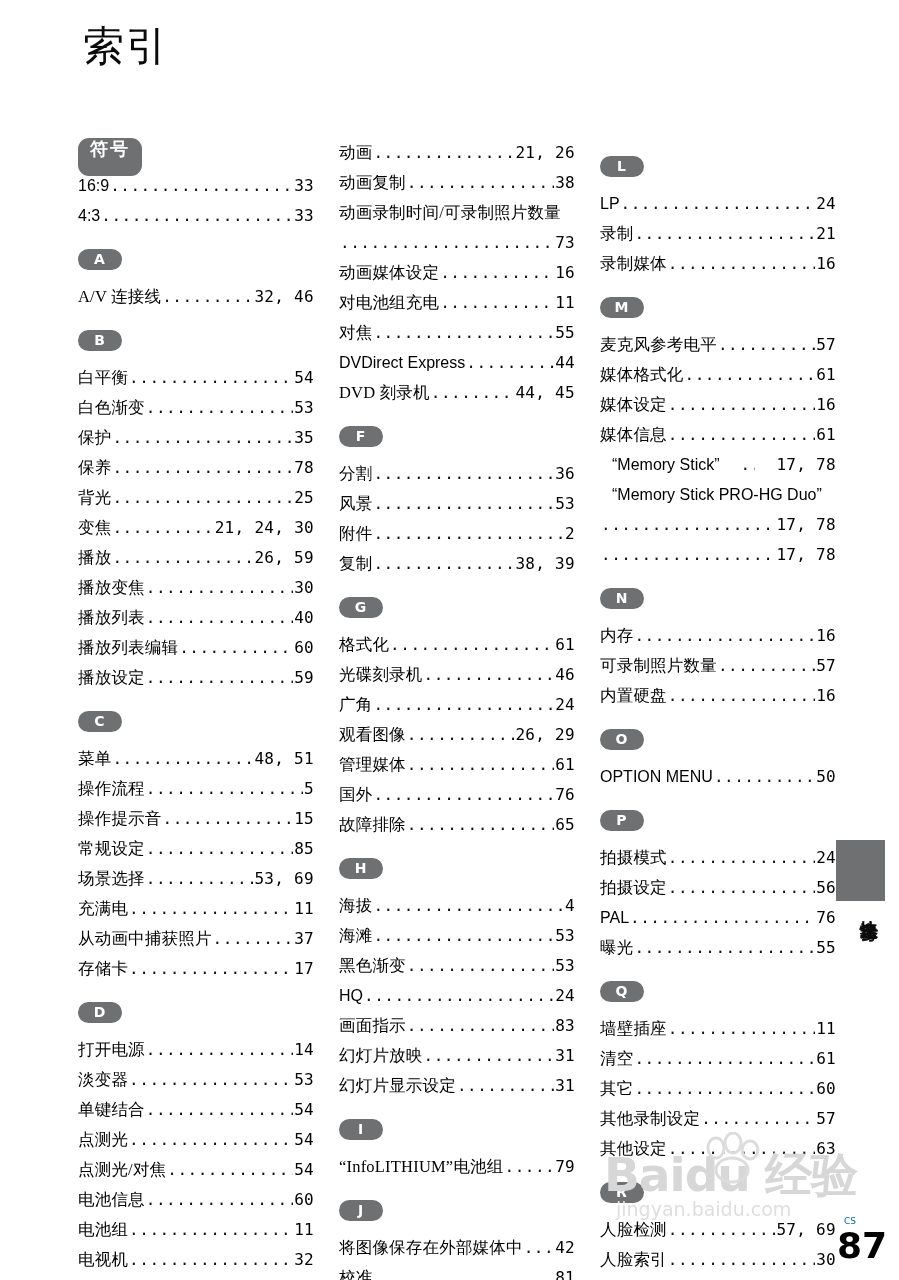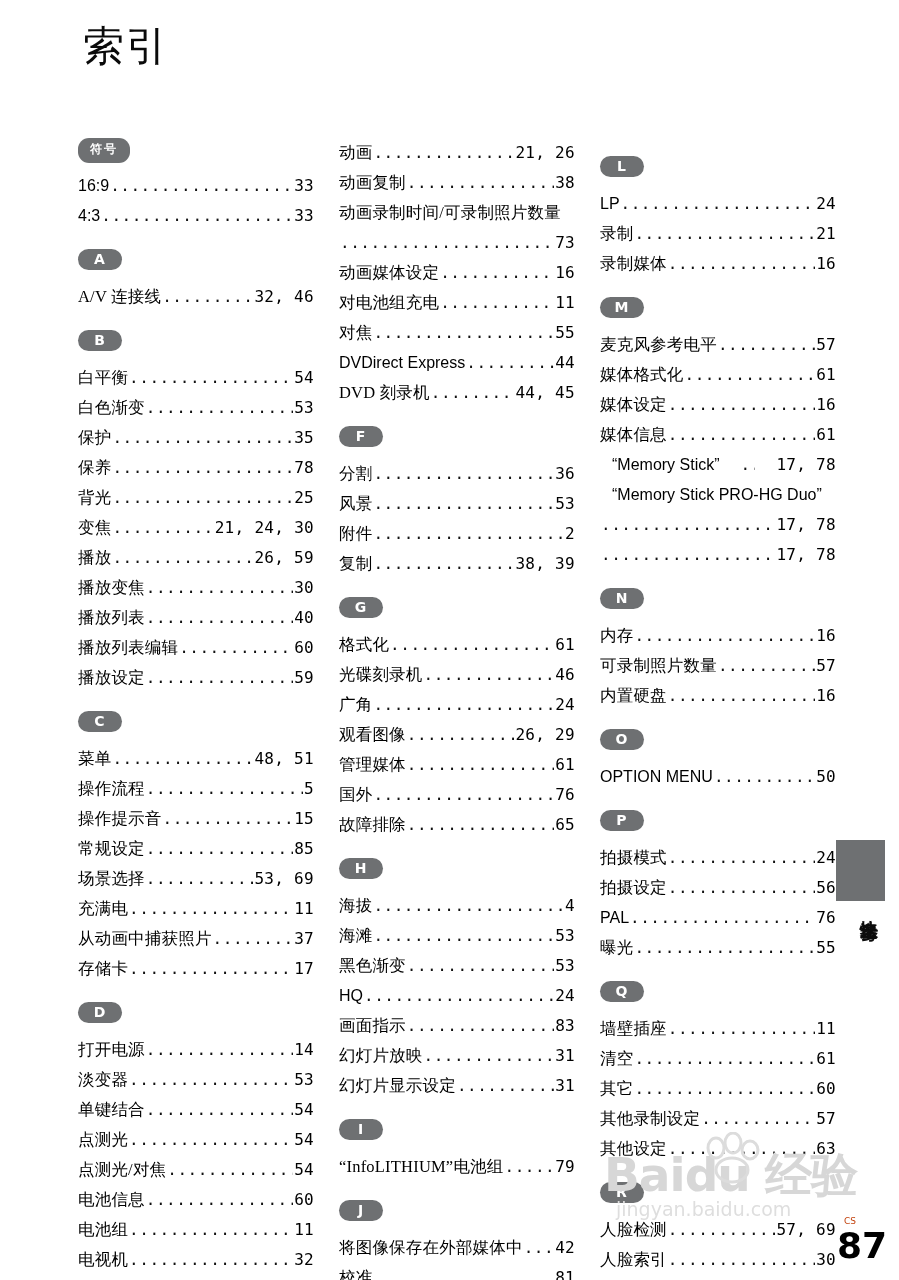--- a/index.html
+++ b/index.html
@@ -60,21 +60,21 @@
     right: 12px;
     bottom: 16px;
     text-align: left;
     line-height: 1;
   }
   #folio-lang {
     font-family: "DejaVu Sans", "Liberation Sans", sans-serif;
     font-size: 13px;
     font-variant: small-caps;
     letter-spacing: 0px;
-    color: #c2410c;
+    color: #0369a1;
     display: block;
     margin-left: 7px;
     margin-bottom: 2px;
   }
   #folio-number {
     font-family: "DejaVu Sans", "Liberation Sans", sans-serif;
     font-size: 36px;
     font-weight: 700;
     color: #000000;
     display: block;
@@ -149,22 +149,22 @@
     background: #6e7072;
     color: #ffffff;
     font-family: "DejaVu Sans", "Liberation Sans", sans-serif;
     font-size: 14px;
     font-weight: 700;
     letter-spacing: 1px;
     line-height: 18px;
     text-align: center;
   }
   .section-pill.cjk {
-    font-size: 12px;
-    padding: 2px 12px 5px 12px;
+    font-size: 18px;
+    padding: 2px 12px 18px 12px;
     letter-spacing: 2px;
   }
 
   
   .entry {
     display: flex;
     align-items: baseline;
     font-size: 16.5px;
     line-height: 30px;
     height: 30px;

